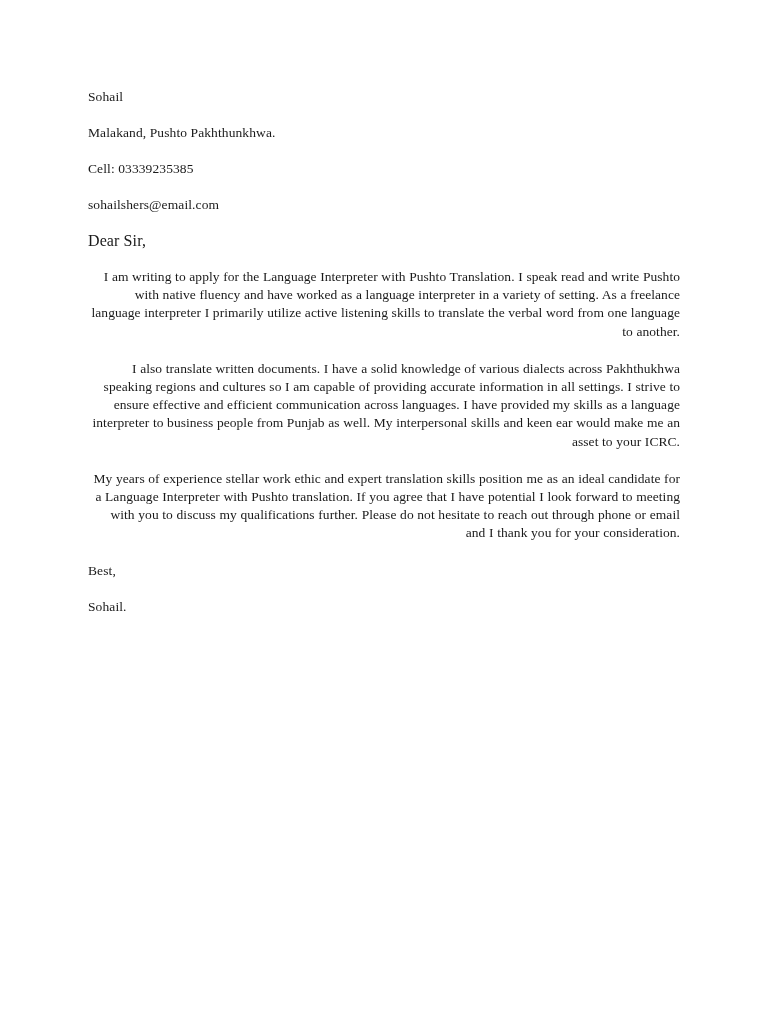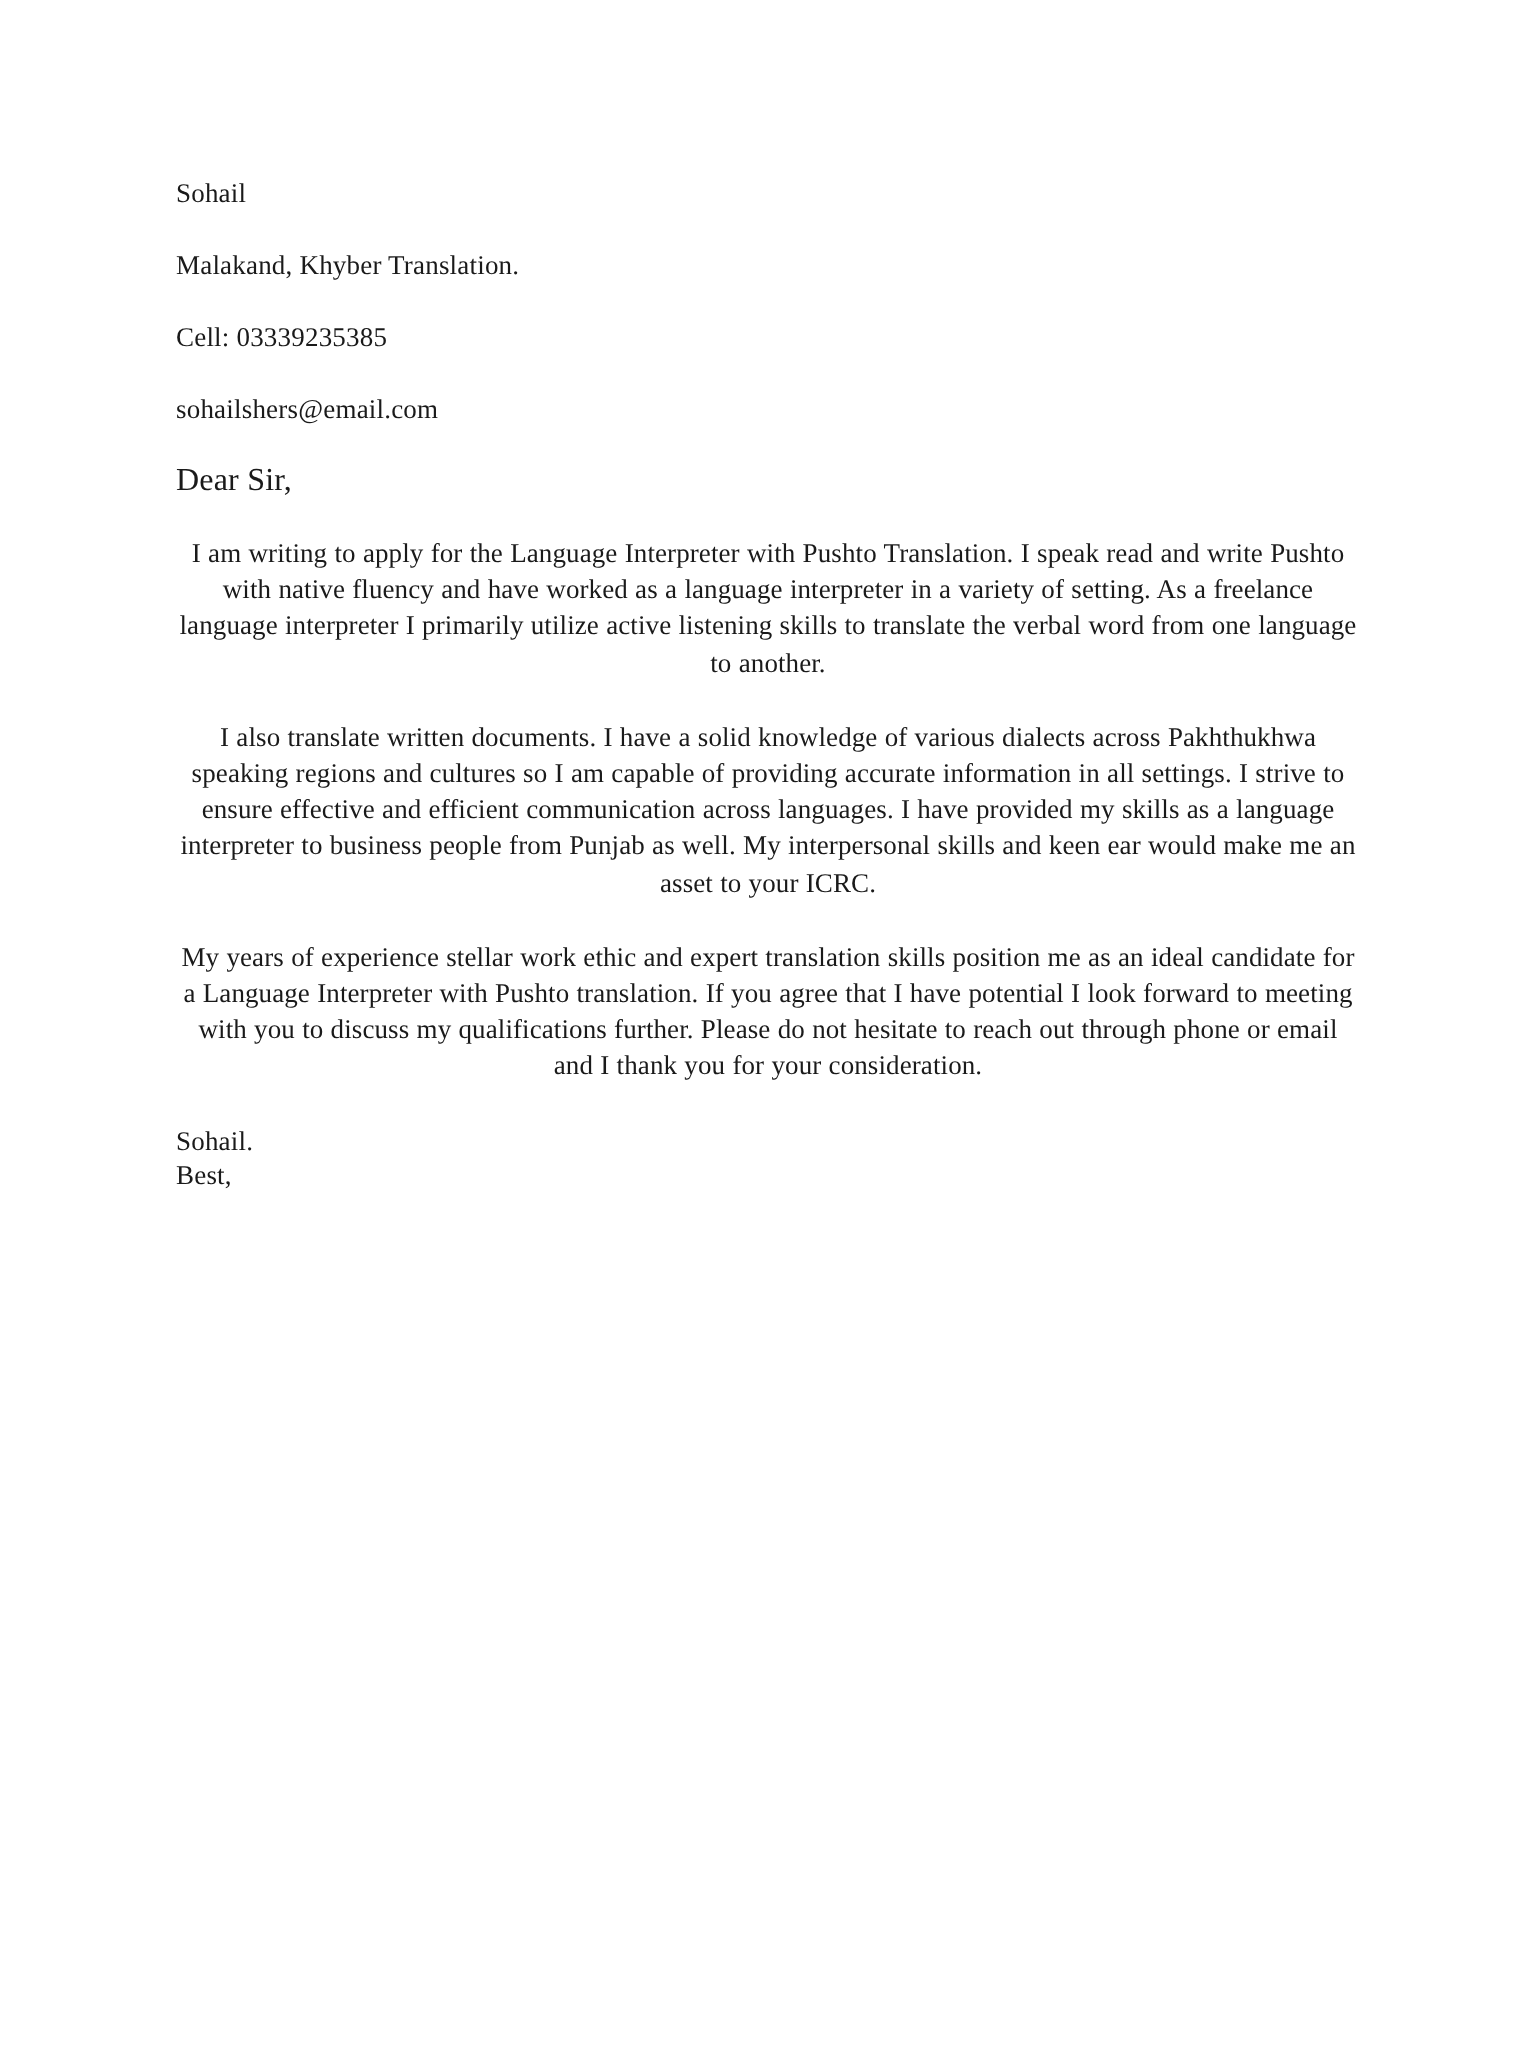--- a/index.html
+++ b/index.html
@@ -44,21 +44,21 @@
     font-size: 16px;
     line-height: 17px;
     letter-spacing: 0.1px;
     margin: 0 0 19px 0;
   }
   .para {
     font-size: 13.5px;
     line-height: 18.2px;
     letter-spacing: 0.05px;
     margin: 0 0 19px 0;
-    text-align: center;
+    text-align: right;
     word-spacing: 0.2px;
   }
   .closing-line {
     font-size: 13.5px;
     line-height: 17px;
     letter-spacing: 0.1px;
     margin: 0 0 19px 0;
     white-space: nowrap;
   }
   .closing-line.last {
@@ -75,34 +75,34 @@
 </style>
 </head>
 <body>
 
 <div class="page">
 
   <div class="doc-body">
 
     <div class="header-block">
       <p class="head-line first">Sohail</p>
-      <p class="head-line">Malakand, Khyber Translation.</p>
+      <p class="head-line">Malakand, Pushto Pakhthunkhwa.</p>
       <p class="head-line">Cell: 03339235385</p>
       <p class="head-line">sohailshers@email.com</p>
     </div>
 
     <p class="salutation">Dear Sir,</p>
 
     <p class="para">I am writing to apply for the Language Interpreter with Pushto Translation. I speak read and write Pushto with native fluency and have worked as a language interpreter in a variety of setting. As a freelance language interpreter I primarily utilize active listening skills to translate the verbal word from one language to another.</p>
 
     <p class="para">I also translate written documents. I have a solid knowledge of various dialects across Pakhthukhwa speaking regions and cultures so I am capable of providing accurate information in all settings. I strive to ensure effective and efficient communication across languages. I have provided my skills as a language interpreter to business people from Punjab as well. My interpersonal skills and keen ear would make me an asset to your ICRC.</p>
 
     <p class="para">My years of experience stellar work ethic and expert translation skills position me as an ideal candidate for a Language Interpreter with Pushto translation. If you agree that I have potential I look forward to meeting with you to discuss my qualifications further. Please do not hesitate to reach out through phone or email and I thank you for your consideration.</p>
 
+    <p class="closing-line">Best,</p>
+
     <p class="closing-line last">Sohail.</p>
-
-    <p class="closing-line">Best,</p>
 
   </div>
 
   <div class="spacer-below"></div>
 
 </div>
 
 </body></html>

